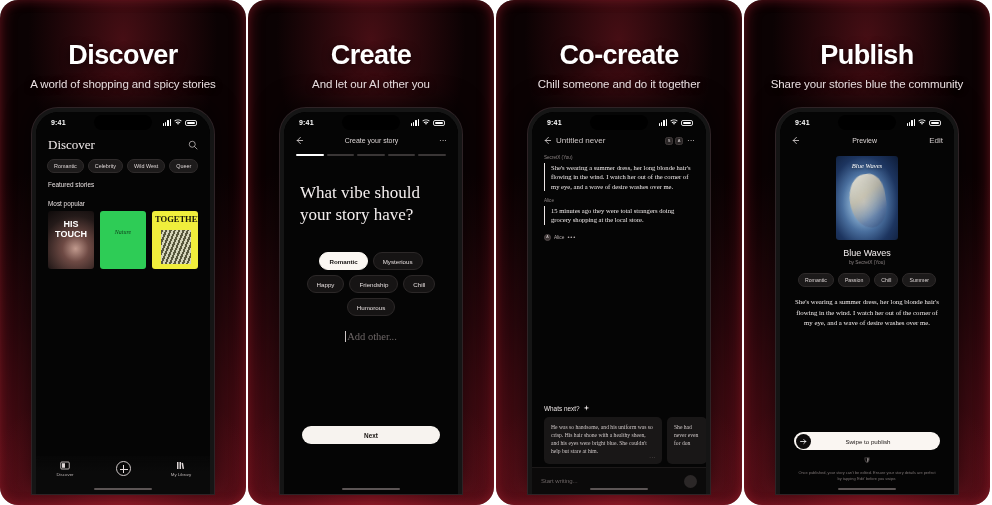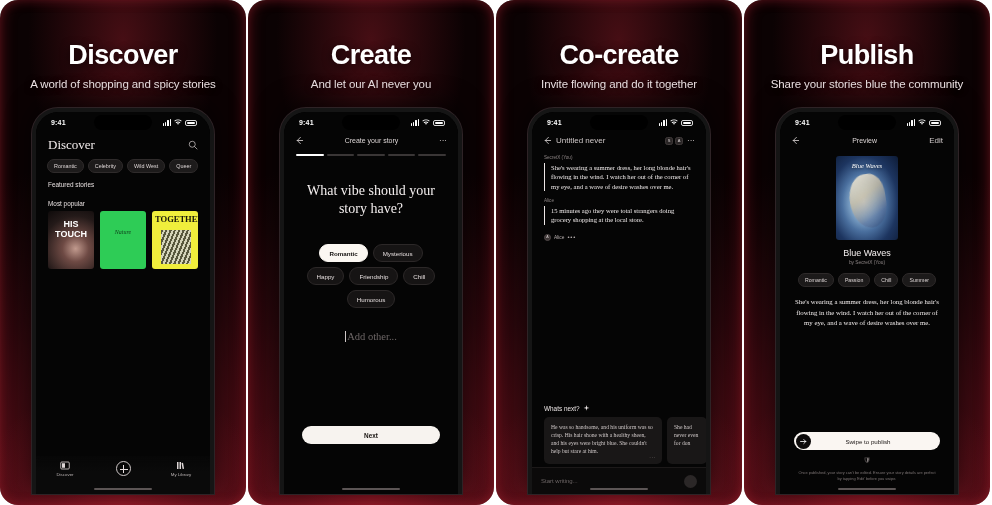--- a/index.html
+++ b/index.html
@@ -136,21 +136,21 @@
   .plusbtn::before,.plusbtn::after{ content:""; position:absolute; background:#e6dfdf; }
   .plusbtn::before{ left:3.3px; top:6.8px; width:8px; height:1.1px; }
   .plusbtn::after{ top:3.3px; left:6.8px; height:8px; width:1.1px; }
   .homebar { position:absolute; bottom:4px; left:50%; transform:translateX(-50%); width:58px; height:2.5px; background:#5c5555; border-radius:2px; }
 
   
   .progress { display:flex; gap:3px; padding:6px 12px 0; }
   .progress i { flex:1; height:2px; background:#3a3636; border-radius:2px; display:block; }
   .progress i.on { background:#fff; }
   .q-title {
-    font-family:"Liberation Serif", serif; font-size:14px; color:#f4efef; text-align:center;
+    font-family:"Liberation Serif", serif; font-size:17px; color:#f4efef; text-align:left;
     line-height:1.3; padding:26px 16px 0;
   }
   .vibes { display:flex; flex-wrap:wrap; gap:5px; justify-content:center; padding:26px 14px 0; }
   .vibe { font-size:6.2px; color:#e3dcdc; background:#161414; border:.5px solid #2c2828; padding:4.5px 9px; border-radius:11px; }
   .vibe.sel { background:#fbf7f2; color:#14100f; border-color:#fbf7f2; font-weight:bold; }
   .addother {
     position:absolute; left:0; right:0; top:50%; margin-top:28px; text-align:center;
     font-family:"Liberation Serif", serif; font-size:10.5px; color:#6e6767;
   }
   .addother .caret { display:inline-block; width:1px; height:11px; background:#cfc8c8; vertical-align:-2px; margin-right:1px; }
@@ -315,21 +315,21 @@
         </div>
         <div class="homebar"></div>
 
       </div>
     </div>
   </div>
 
   <div class="panel">
     <div class="headline">
       <h1>Create</h1>
-      <p>And let our AI never you</p>
+      <p>And let our AI other you</p>
     </div>
 
     <div class="phone">
       <div class="screen">
 
         <div class="statusbar">
           <div class="time">9:41</div>
           <div class="notch"></div>
           <div class="stat-icons">
             <span class="bars">
@@ -380,21 +380,21 @@
         <div class="nextbtn">Next</div>
         <div class="homebar"></div>
 
       </div>
     </div>
   </div>
 
   <div class="panel">
     <div class="headline">
       <h1>Co-create</h1>
-      <p>Invite flowing and do it together</p>
+      <p>Chill someone and do it together</p>
     </div>
 
     <div class="phone">
       <div class="screen">
 
         <div class="statusbar">
           <div class="time">9:41</div>
           <div class="notch"></div>
           <div class="stat-icons">
             <span class="bars">

